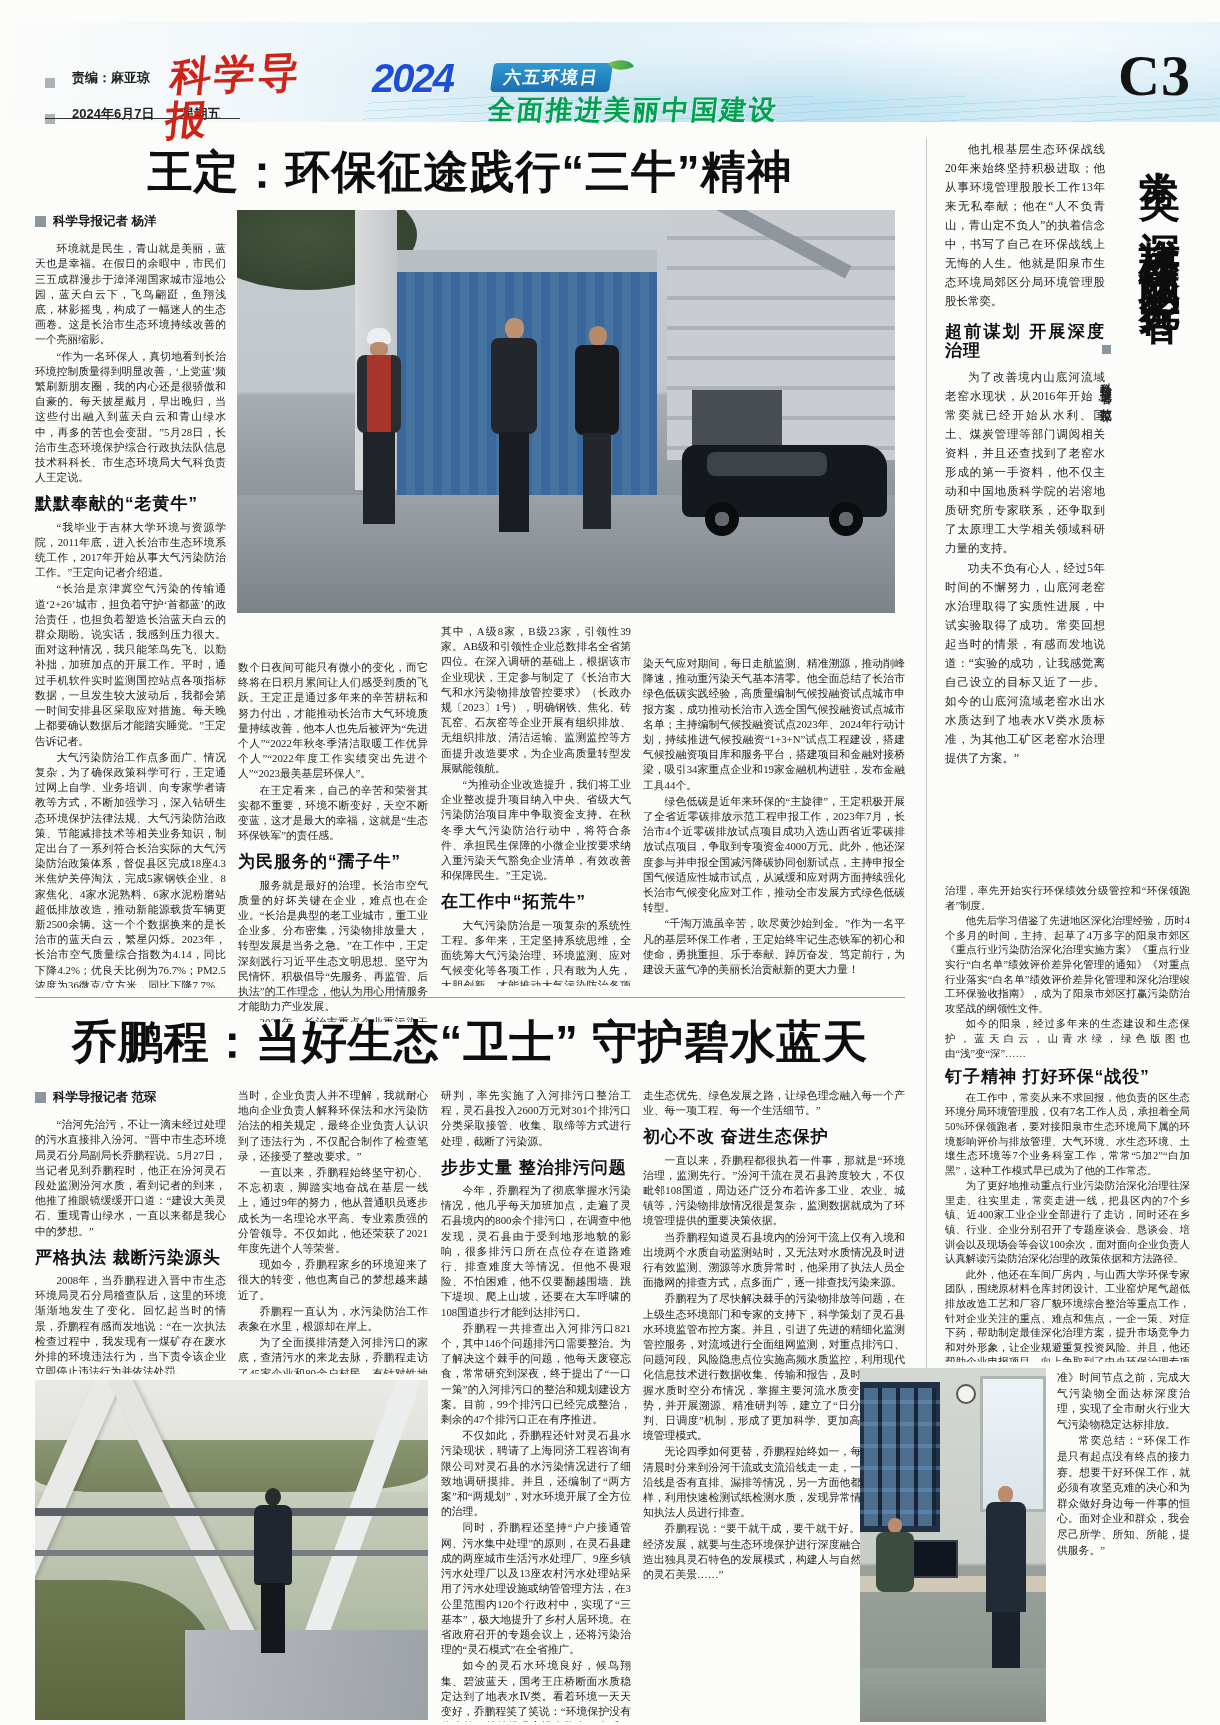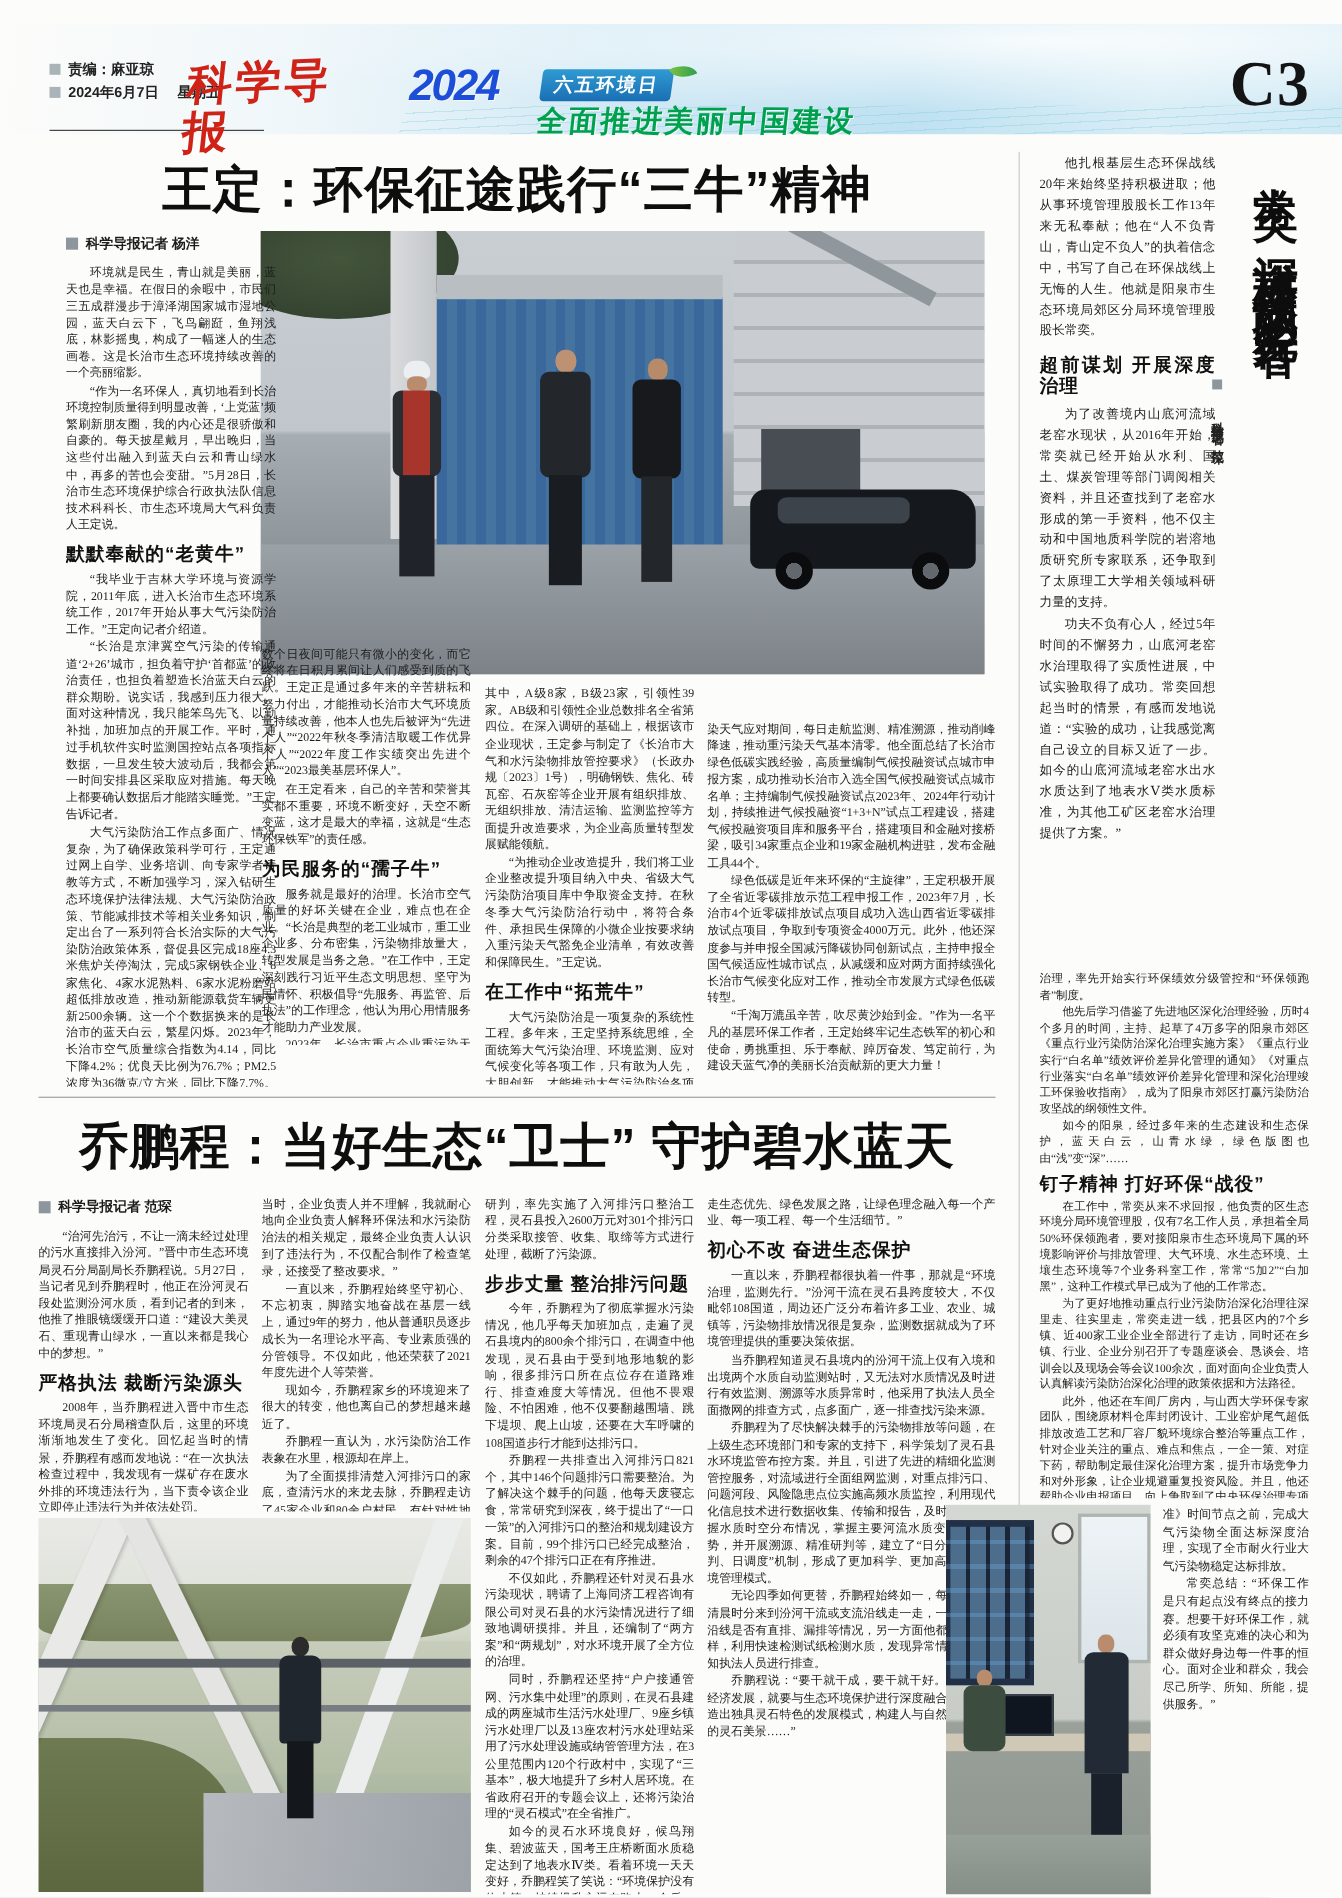--- a/index.html
+++ b/index.html
@@ -7,22 +7,22 @@
         font-family:"Liberation Serif","DejaVu Serif",serif;color:#1c1c1c;}
   .abs{position:absolute;}
   
   #header-band{left:0;top:22px;width:1220px;height:100px;
     background:
       radial-gradient(ellipse at 78% 15%, rgba(255,255,255,.85), rgba(255,255,255,0) 55%),
       linear-gradient(94deg, rgba(244,250,253,0) 0%, rgba(233,244,250,.65) 22%, #cfe8f4 48%, #bfe1f1 68%, #d8edf6 86%, #cfe9f4 100%);}
   #header-band:after{content:"";position:absolute;left:30%;bottom:0;width:70%;height:26px;
     background:repeating-linear-gradient(-3deg, rgba(110,200,220,0) 0 7px, rgba(110,200,220,.30) 7px 8px);
     transform:skewX(-18deg);}
-  .meta-line{display:flex;align-items:center;gap:7px;font-family:"Liberation Sans","DejaVu Sans",sans-serif;
-    font-size:13px;font-weight:700;color:#222;line-height:21px;}
+  .meta-line{display:flex;align-items:flex-end;gap:17px;font-family:"Liberation Sans","DejaVu Sans",sans-serif;
+    font-size:13px;font-weight:700;color:#222;line-height:21px;margin-top:15px;}
   .meta-sq{width:10px;height:10px;background:#aab3b8;flex:0 0 auto;}
   #meta-underline{left:45px;top:118px;width:195px;height:0;border-top:1.6px solid #333;}
   #masthead{left:168px;top:52px;width:150px;color:#d02318;font-weight:900;font-size:41px;line-height:44px;
     letter-spacing:3px;transform:rotate(-2deg) skewX(-8deg);font-family:"Liberation Serif","DejaVu Serif",serif;}
   #logo-year{left:372px;top:56px;font-family:Liberation Sans, sans-serif;
     font-weight:900;font-style:italic;font-size:40px;color:#1d4ed8;letter-spacing:-2px;
     text-shadow:1px 1px 0 rgba(255,255,255,.7);}
   #logo-ribbon{left:492px;top:63px;padding:3px 12px;background:linear-gradient(180deg,#2f9ad2,#1a6fb4);
     color:#fff;font-family:"Liberation Sans","DejaVu Sans",sans-serif;font-weight:700;font-size:17px;
     border-radius:4px;transform:skewX(-8deg);letter-spacing:2px;}
@@ -114,33 +114,33 @@
 
     <div class="ph" style="left:268px;top:108px;width:19px;height:21px;background:#bd9273;border-radius:45%;"></div>
     <div class="ph" style="left:254px;top:128px;width:46px;height:96px;background:#23262b;border-radius:8px;"></div>
     <div class="ph" style="left:262px;top:222px;width:30px;height:100px;background:#191c20;"></div>
 
     <div class="ph" style="left:352px;top:116px;width:18px;height:20px;background:#b78a6a;border-radius:45%;"></div>
     <div class="ph" style="left:338px;top:135px;width:44px;height:90px;background:#17191d;border-radius:8px;"></div>
     <div class="ph" style="left:346px;top:223px;width:28px;height:96px;background:#23262b;"></div>
   </div>
 
-  <div class="abs col body-a" style="left:35px;top:212px;width:191px;height:776px;margin-left:25px;">
+  <div class="abs col body-a" style="left:35px;top:212px;width:191px;height:776px;">
       <div class="byline">
         <span class="sq"></span>
         <span>科学导报记者 杨洋</span>
       </div>
       <p class="para">环境就是民生，青山就是美丽，蓝天也是幸福。在假日的余暇中，市民们三五成群漫步于漳泽湖国家城市湿地公园，蓝天白云下，飞鸟翩跹，鱼翔浅底，林影摇曳，构成了一幅迷人的生态画卷。这是长治市生态环境持续改善的一个亮丽缩影。</p>
       <p class="para">“作为一名环保人，真切地看到长治环境控制质量得到明显改善，‘上党蓝’频繁刷新朋友圈，我的内心还是很骄傲和自豪的。每天披星戴月，早出晚归，当这些付出融入到蓝天白云和青山绿水中，再多的苦也会变甜。”5月28日，长治市生态环境保护综合行政执法队信息技术科科长、市生态环境局大气科负责人王定说。</p>
       <div class="subhead">默默奉献的“老黄牛”</div>
       <p class="para">“我毕业于吉林大学环境与资源学院，2011年底，进入长治市生态环境系统工作，2017年开始从事大气污染防治工作。”王定向记者介绍道。</p>
       <p class="para">“长治是京津冀空气污染的传输通道‘2+26’城市，担负着守护‘首都蓝’的政治责任，也担负着塑造长治蓝天白云的群众期盼。说实话，我感到压力很大。面对这种情况，我只能笨鸟先飞、以勤补拙，加班加点的开展工作。平时，通过手机软件实时监测国控站点各项指标数据，一旦发生较大波动后，我都会第一时间安排县区采取应对措施。每天晚上都要确认数据后才能踏实睡觉。”王定告诉记者。</p>
       <p class="para">大气污染防治工作点多面广、情况复杂，为了确保政策科学可行，王定通过网上自学、业务培训、向专家学者请教等方式，不断加强学习，深入钻研生态环境保护法律法规、大气污染防治政策、节能减排技术等相关业务知识，制定出台了一系列符合长治实际的大气污染防治政策体系，督促县区完成18座4.3米焦炉关停淘汰，完成5家钢铁企业、8家焦化、4家水泥熟料、6家水泥粉磨站超低排放改造，推动新能源载货车辆更新2500余辆。这一个个数据换来的是长治市的蓝天白云，繁星闪烁。2023年，长治市空气质量综合指数为4.14，同比下降4.2%；优良天比例为76.7%；PM2.5浓度为36微克/立方米，同比下降7.7%。其中，综合指数数值排名全省第三位，PM2.5浓度降至历年最低水平。</p>
     </div>
-  <div class="abs col body-a" style="left:238px;top:588px;width:190px;height:362px;">
+  <div class="abs col body-a" style="left:238px;top:660px;width:190px;height:362px;">
       <p class="cont">数个日夜间可能只有微小的变化，而它终将在日积月累间让人们感受到质的飞跃。王定正是通过多年来的辛苦耕耘和努力付出，才能推动长治市大气环境质量持续改善，他本人也先后被评为“先进个人”“2022年秋冬季清洁取暖工作优异个人”“2022年度工作实绩突出先进个人”“2023最美基层环保人”。</p>
       <p class="para">在王定看来，自己的辛苦和荣誉其实都不重要，环境不断变好，天空不断变蓝，这才是最大的幸福，这就是“生态环保铁军”的责任感。</p>
       <div class="subhead">为民服务的“孺子牛”</div>
       <p class="para">服务就是最好的治理。长治市空气质量的好坏关键在企业，难点也在企业。“长治是典型的老工业城市，重工业企业多、分布密集，污染物排放量大，转型发展是当务之急。”在工作中，王定深刻践行习近平生态文明思想、坚守为民情怀、积极倡导“先服务、再监管、后执法”的工作理念，他认为用心用情服务才能助力产业发展。</p>
       <p class="para">2023年，长治市重点企业重污染天气绩效分级B级以上及引领性企业达到70家，</p>
     </div>
   <div class="abs col body-a" style="left:441px;top:624px;width:190px;height:362px;">
       <p class="cont">其中，A级8家，B级23家，引领性39家。AB级和引领性企业总数排名全省第四位。在深入调研的基础上，根据该市企业现状，王定参与制定了《长治市大气和水污染物排放管控要求》（长政办规〔2023〕1号），明确钢铁、焦化、砖瓦窑、石灰窑等企业开展有组织排放、无组织排放、清洁运输、监测监控等方面提升改造要求，为企业高质量转型发展赋能领航。</p>
       <p class="para">“为推动企业改造提升，我们将工业企业整改提升项目纳入中央、省级大气污染防治项目库中争取资金支持。在秋冬季大气污染防治行动中，将符合条件、承担民生保障的小微企业按要求纳入重污染天气豁免企业清单，有效改善和保障民生。”王定说。</p>
       <div class="subhead">在工作中“拓荒牛”</div>

